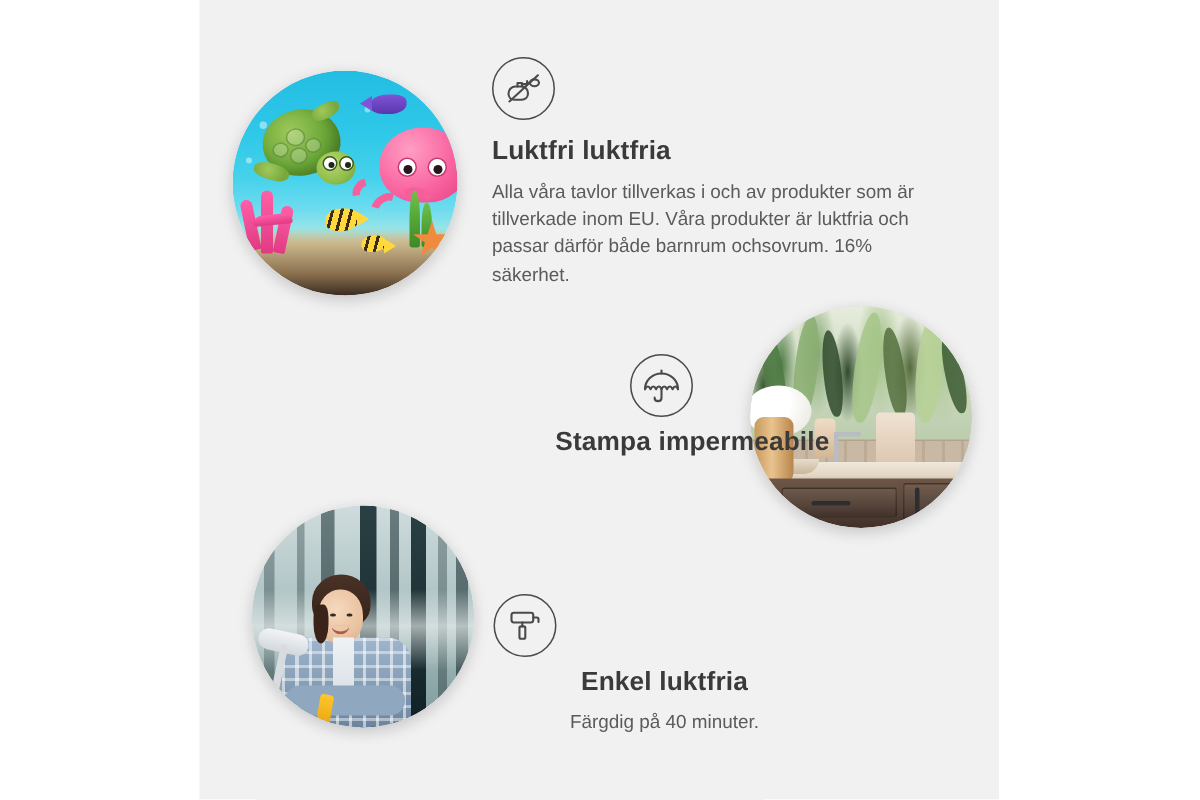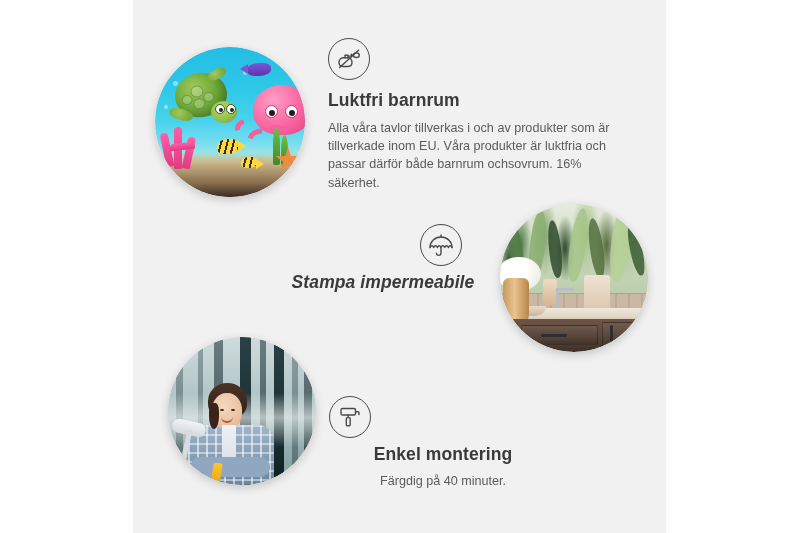--- a/index.html
+++ b/index.html
@@ -414,21 +414,21 @@
           <path d="M11 13.7v-2.4h3v2.4"></path>
           <path d="M14 12.1h3.4"></path>
           <path d="M17.4 12.1v-2"></path>
 
           <ellipse cx="22.3" cy="11.2" rx="3" ry="2.3"></ellipse>
           <path d="M19.4 11.2h-2"></path>
 
           <path d="M5.6 23.6 24.6 6.2"></path>
         </svg>
       </div>
-      <div class="feature-title" style="margin-top:52px;">Luktfri barnrum</div>
+      <div class="feature-title" style="margin-top:52px;">Luktfri luktfria</div>
       <div class="feature-desc" style="margin-top:7px; width:292px;">Alla våra tavlor tillverkas i och av produkter som är tillverkade inom EU. Våra produkter är luktfria och passar därför både barnrum ochsovrum. 16% säkerhet.</div>
     </div>
 
     <div class="photo-circle" style="left:367px; top:204px; width:148px; height:148px;">
       <div class="photo-inner">
         <div class="bath-bg"></div>
         <div class="leaf-wall">
           <div class="leaf-blade" style="left:6%;  top:12%; width:13px; height:62px; background:#4e7a43; transform:rotate(-10deg);"></div>
           <div class="leaf-blade" style="left:20%; top:6%;  width:15px; height:70px; background:#8aae72; transform:rotate(6deg);"></div>
           <div class="leaf-blade" style="left:33%; top:16%; width:12px; height:58px; background:#2f4a2c; transform:rotate(-6deg);"></div>
@@ -447,21 +447,21 @@
         <div class="vase"></div>
         <div class="vanity">
           <div class="vanity-drawer" style="left:8%;  top:16%; width:52%; height:62%;"></div>
           <div class="vanity-drawer" style="left:63%; top:8%;  width:34%; height:90%;"></div>
           <div class="handle" style="left:22%; top:46%; width:26px; height:3px;"></div>
           <div class="handle" style="left:68%; top:18%; width:3px;  height:40px;"></div>
         </div>
       </div>
     </div>
 
-    <div class="feature-text" style="left:80px; top:224px; width:340px; text-align:center;font-style:italic;">
+    <div class="feature-text" style="left:80px; top:236px; width:340px; text-align:right;">
       <div class="icon-disc" style="left:207px; top:0;">
         <svg width="28" height="28" viewBox="0 0 28 28" fill="none" stroke="#4a4a4a" stroke-width="1.4" stroke-linecap="round" stroke-linejoin="round">
           <path d="M3 16.5C3 10.7 7.9 6 14 6s11 4.7 11 10.5"></path>
           <path d="M3 16.5c1.1-2.4 2.6-2.4 3.7 0 1.1-2.4 2.6-2.4 3.7 0 1.1-2.4 2.6-2.4 3.6 0 1.1-2.4 2.6-2.4 3.7 0 1.1-2.4 2.6-2.4 3.7 0 1.1-2.4 2.6-2.4 3.6 0"></path>
           <path d="M14 16.5v5.6c0 1.3-1 2.3-2.3 2.3s-2.3-1-2.3-2.3"></path>
           <path d="M14 6V4"></path>
         </svg>
       </div>
       <div class="feature-title nowrap" style="margin-top:48px;">Stampa impermeabile</div>
     </div>
@@ -498,18 +498,18 @@
 
     <div class="feature-text" style="left:160px; top:396px; width:300px; text-align:center;">
       <div class="icon-disc" style="left:36px; top:0;">
         <svg width="28" height="28" viewBox="0 0 28 28" fill="none" stroke="#4a4a4a" stroke-width="1.4" stroke-linecap="round" stroke-linejoin="round">
           <rect x="5" y="5.5" width="14.5" height="6.5" rx="1.6"></rect>
           <path d="M19.5 8.7h2.4c.7 0 1.1.5 1.1 1.1v1.8"></path>
           <path d="M12.2 12v2.6"></path>
           <rect x="10.3" y="14.6" width="3.9" height="8.2" rx="1"></rect>
         </svg>
       </div>
-      <div class="feature-title nowrap" style="margin-top:48px;">Enkel montering</div>
+      <div class="feature-title nowrap" style="margin-top:48px;">Enkel luktfria</div>
       <div class="feature-desc" style="margin-top:6px;">Färgdig på 40 minuter.</div>
     </div>
 
   </div>
 </div>
 
 </body></html>

